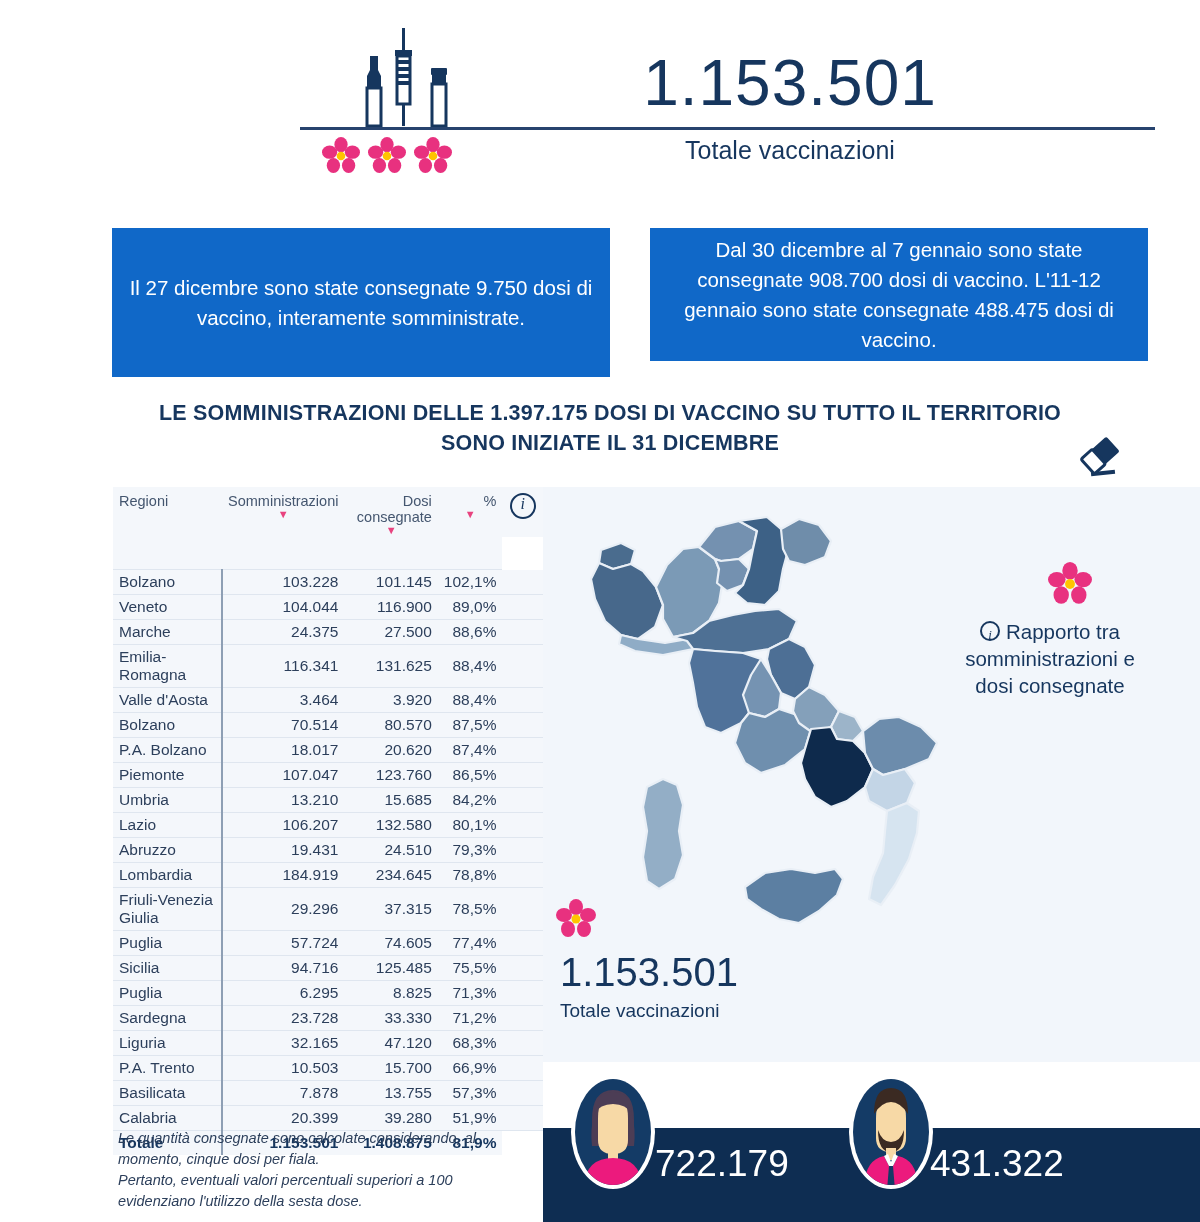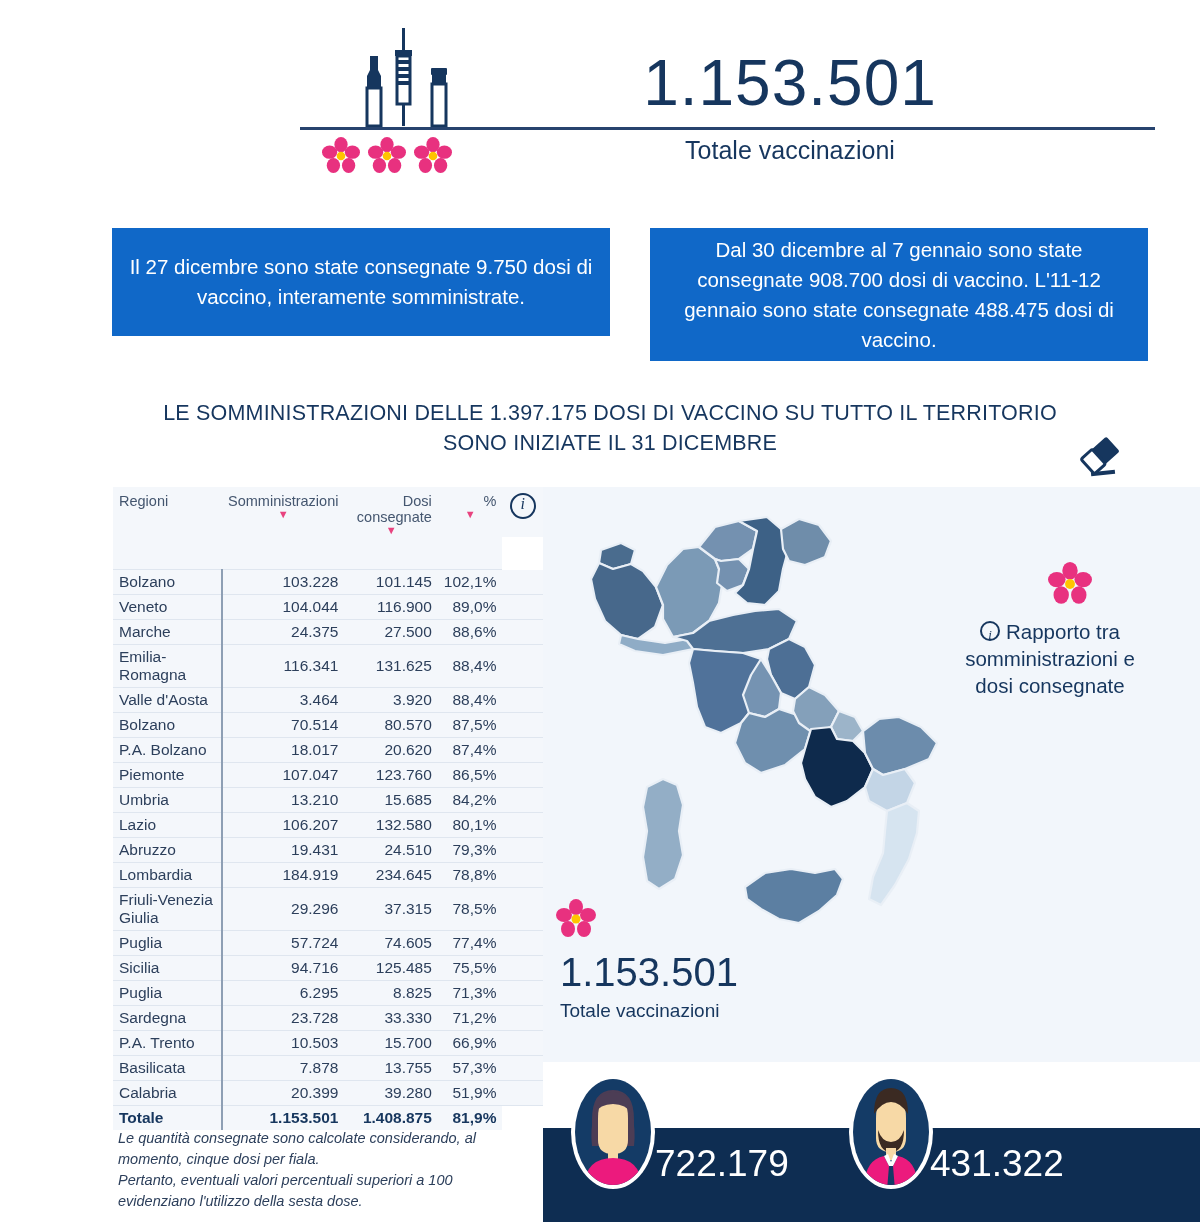--- a/index.html
+++ b/index.html
@@ -30,26 +30,26 @@
     font-size:25px;color:#16365e;text-align:center;
   }
   
   .boxes{position:absolute;left:0;top:228px;width:1200px;height:140px;}
   .bluebox{
     position:absolute;background:#1068c8;color:#ffffff;
     font-size:20.5px;line-height:30px;text-align:center;
     display:flex;align-items:center;justify-content:center;
     padding:6px 14px;box-sizing:border-box;
   }
-  .bluebox.left{left:112px;top:0;width:498px;height:108px;}
+  .bluebox.left{left:112px;top:0;width:498px;height:149px;}
   .bluebox.right{left:642px;top:0;width:498px;height:133px;margin-left:8px;}
   
   .maintitle{
     position:absolute;left:130px;top:398px;width:960px;
-    text-align:center;font-size:21.5px;font-weight:normal;
+    text-align:center;font-size:21.5px;font-weight:bold;
     color:#16365e;line-height:30px;letter-spacing:.2px;
   }
   .eraser{position:absolute;left:1078px;top:437px;width:46px;height:42px;}
   
   .tablewrap{position:absolute;left:113px;top:487px;width:430px;}
   table.regtab{border-collapse:collapse;width:430px;font-size:15.5px;color:#2c3f5b;}
   table.regtab th{
     font-weight:400;color:#44566f;font-size:14.5px;
     padding:6px 6px 2px 6px;vertical-align:top;
     background:#f4f7fb;
@@ -345,20 +345,27 @@
           <td class="c-info"></td>
         </tr>
         <tr>
           <td class="c-reg">Sardegna</td>
           <td class="c-som">23.728</td>
           <td class="c-dos">33.330</td>
           <td class="c-pct">71,2%</td>
           <td class="c-info"></td>
         </tr>
         <tr>
+          <td class="c-reg">Liguria</td>
+          <td class="c-som">32.165</td>
+          <td class="c-dos">47.120</td>
+          <td class="c-pct">68,3%</td>
+          <td class="c-info"></td>
+        </tr>
+        <tr>
           <td class="c-reg">P.A. Trento</td>
           <td class="c-som">10.503</td>
           <td class="c-dos">15.700</td>
           <td class="c-pct">66,9%</td>
           <td class="c-info"></td>
         </tr>
         <tr>
           <td class="c-reg">Basilicata</td>
           <td class="c-som">7.878</td>
           <td class="c-dos">13.755</td>

